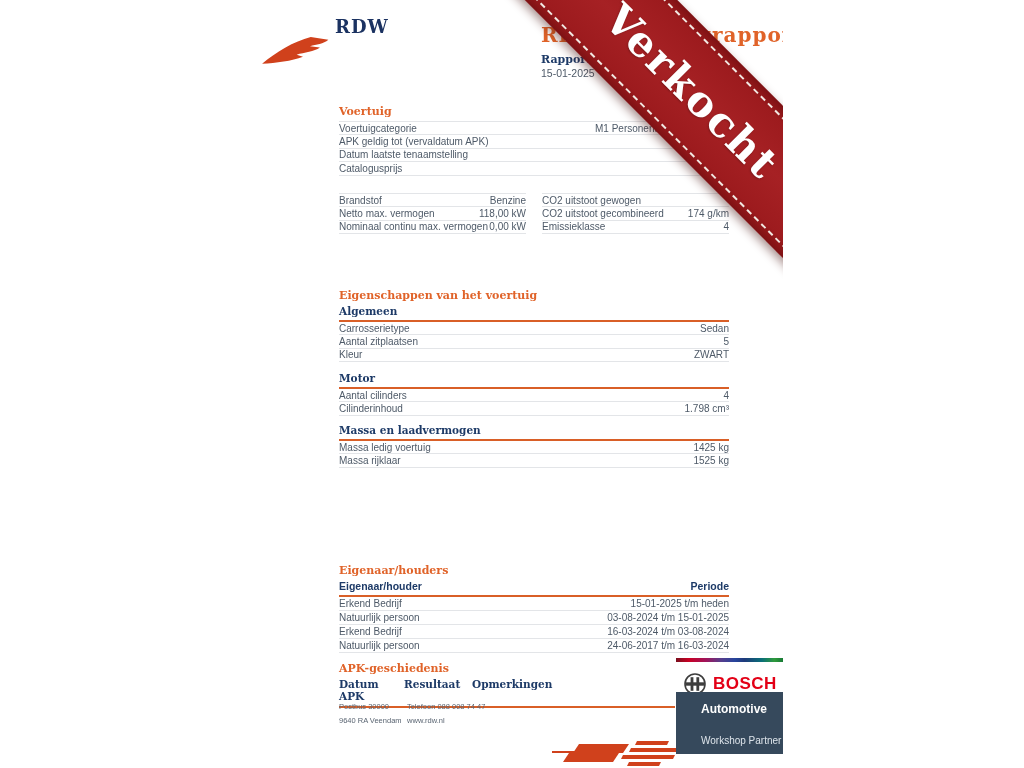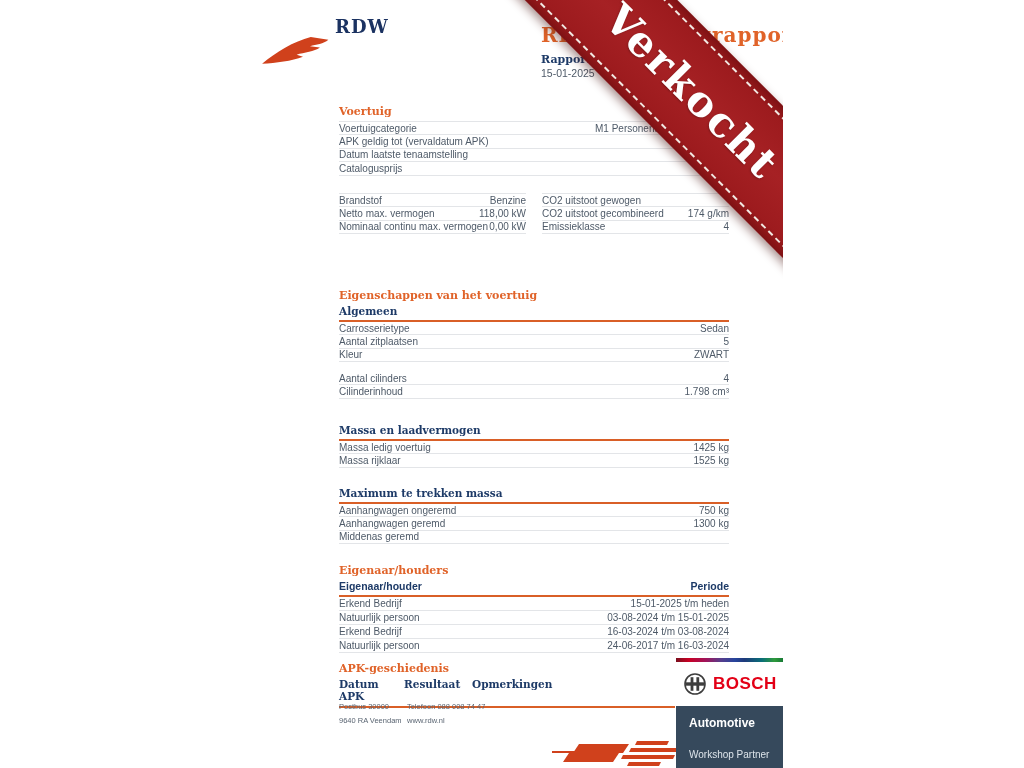--- a/index.html
+++ b/index.html
@@ -73,22 +73,22 @@
             text-shadow:0 1px 2px rgba(0,0,0,.25); }
 
   
   .bosch { position:absolute; left:435px; top:658px; width:107px; height:110px;
            background:#fff; z-index:5; }
   .bosch-stripe { height:4px;
       background:linear-gradient(90deg,#7a0f1e 0%,#c80024 12%,#a0145a 28%,
                  #563d8c 42%,#27459c 55%,#1e3a7a 64%,#0a6e78 80%,#2e9a3c 92%,#187a36 100%); }
   .bosch-logo-row { display:flex; align-items:center; gap:6px; padding:10px 4px 0 7px; }
   .bosch-word { font-weight:800; font-size:17px; color:#e30016; letter-spacing:.5px; }
-  .bosch-box { position:absolute; left:0; top:48px; width:107px; height:62px;
-               background:#36495c; color:#fff; }
+  .bosch-box { position:absolute; left:0; top:34px; width:107px; height:62px;
+               background:#36495c; color:#fff;padding-left:12px; }
   .bosch-box .l1 { margin:10px 0 0 13px; font-size:12px; font-weight:700; }
   .bosch-box .l2 { margin:19px 0 0 13px; font-size:10px; color:#dde4ea; }
 
   .speedlines { position:absolute; left:308px; top:739px; z-index:4; }
 </style>
 </head>
 <body>
 
 <div class="sheet">
 
@@ -169,20 +169,21 @@
         <span class="val">5</span>
       </div>
       <div class="row">
         <span class="lbl">Kleur</span>
         <span class="val">ZWART</span>
       </div>
     </div>
   </div>
 
   <div class="abs" style="top:372px">
+    <div class="sub-title">Motor</div>
     <div class="rows no-top">
       <div class="row">
         <span class="lbl">Aantal cilinders</span>
         <span class="val">4</span>
       </div>
       <div class="row">
         <span class="lbl">Cilinderinhoud</span>
         <span class="val">1.798 cm³</span>
       </div>
     </div>
@@ -195,37 +196,20 @@
         <span class="lbl">Massa ledig voertuig</span>
         <span class="val">1425 kg</span>
       </div>
       <div class="row">
         <span class="lbl">Massa rijklaar</span>
         <span class="val">1525 kg</span>
       </div>
     </div>
   </div>
 
-  <div class="abs" style="top:487px">
-    <div class="sub-title">Maximum te trekken massa</div>
-    <div class="rows no-top">
-      <div class="row">
-        <span class="lbl">Aanhangwagen ongeremd</span>
-        <span class="val">750 kg</span>
-      </div>
-      <div class="row">
-        <span class="lbl">Aanhangwagen geremd</span>
-        <span class="val">1300 kg</span>
-      </div>
-      <div class="row">
-        <span class="lbl">Middenas geremd</span>
-        <span class="val"></span>
-      </div>
-    </div>
-  </div>
 
   <div class="abs tbl" style="top:564px">
     <div class="sec-title">Eigenaar/houders</div>
     <div class="tbl-head">
       <span>Eigenaar/houder</span>
       <span>Periode</span>
     </div>
     <div class="rows no-top">
       <div class="row">
         <span class="lbl">Erkend Bedrijf</span>

